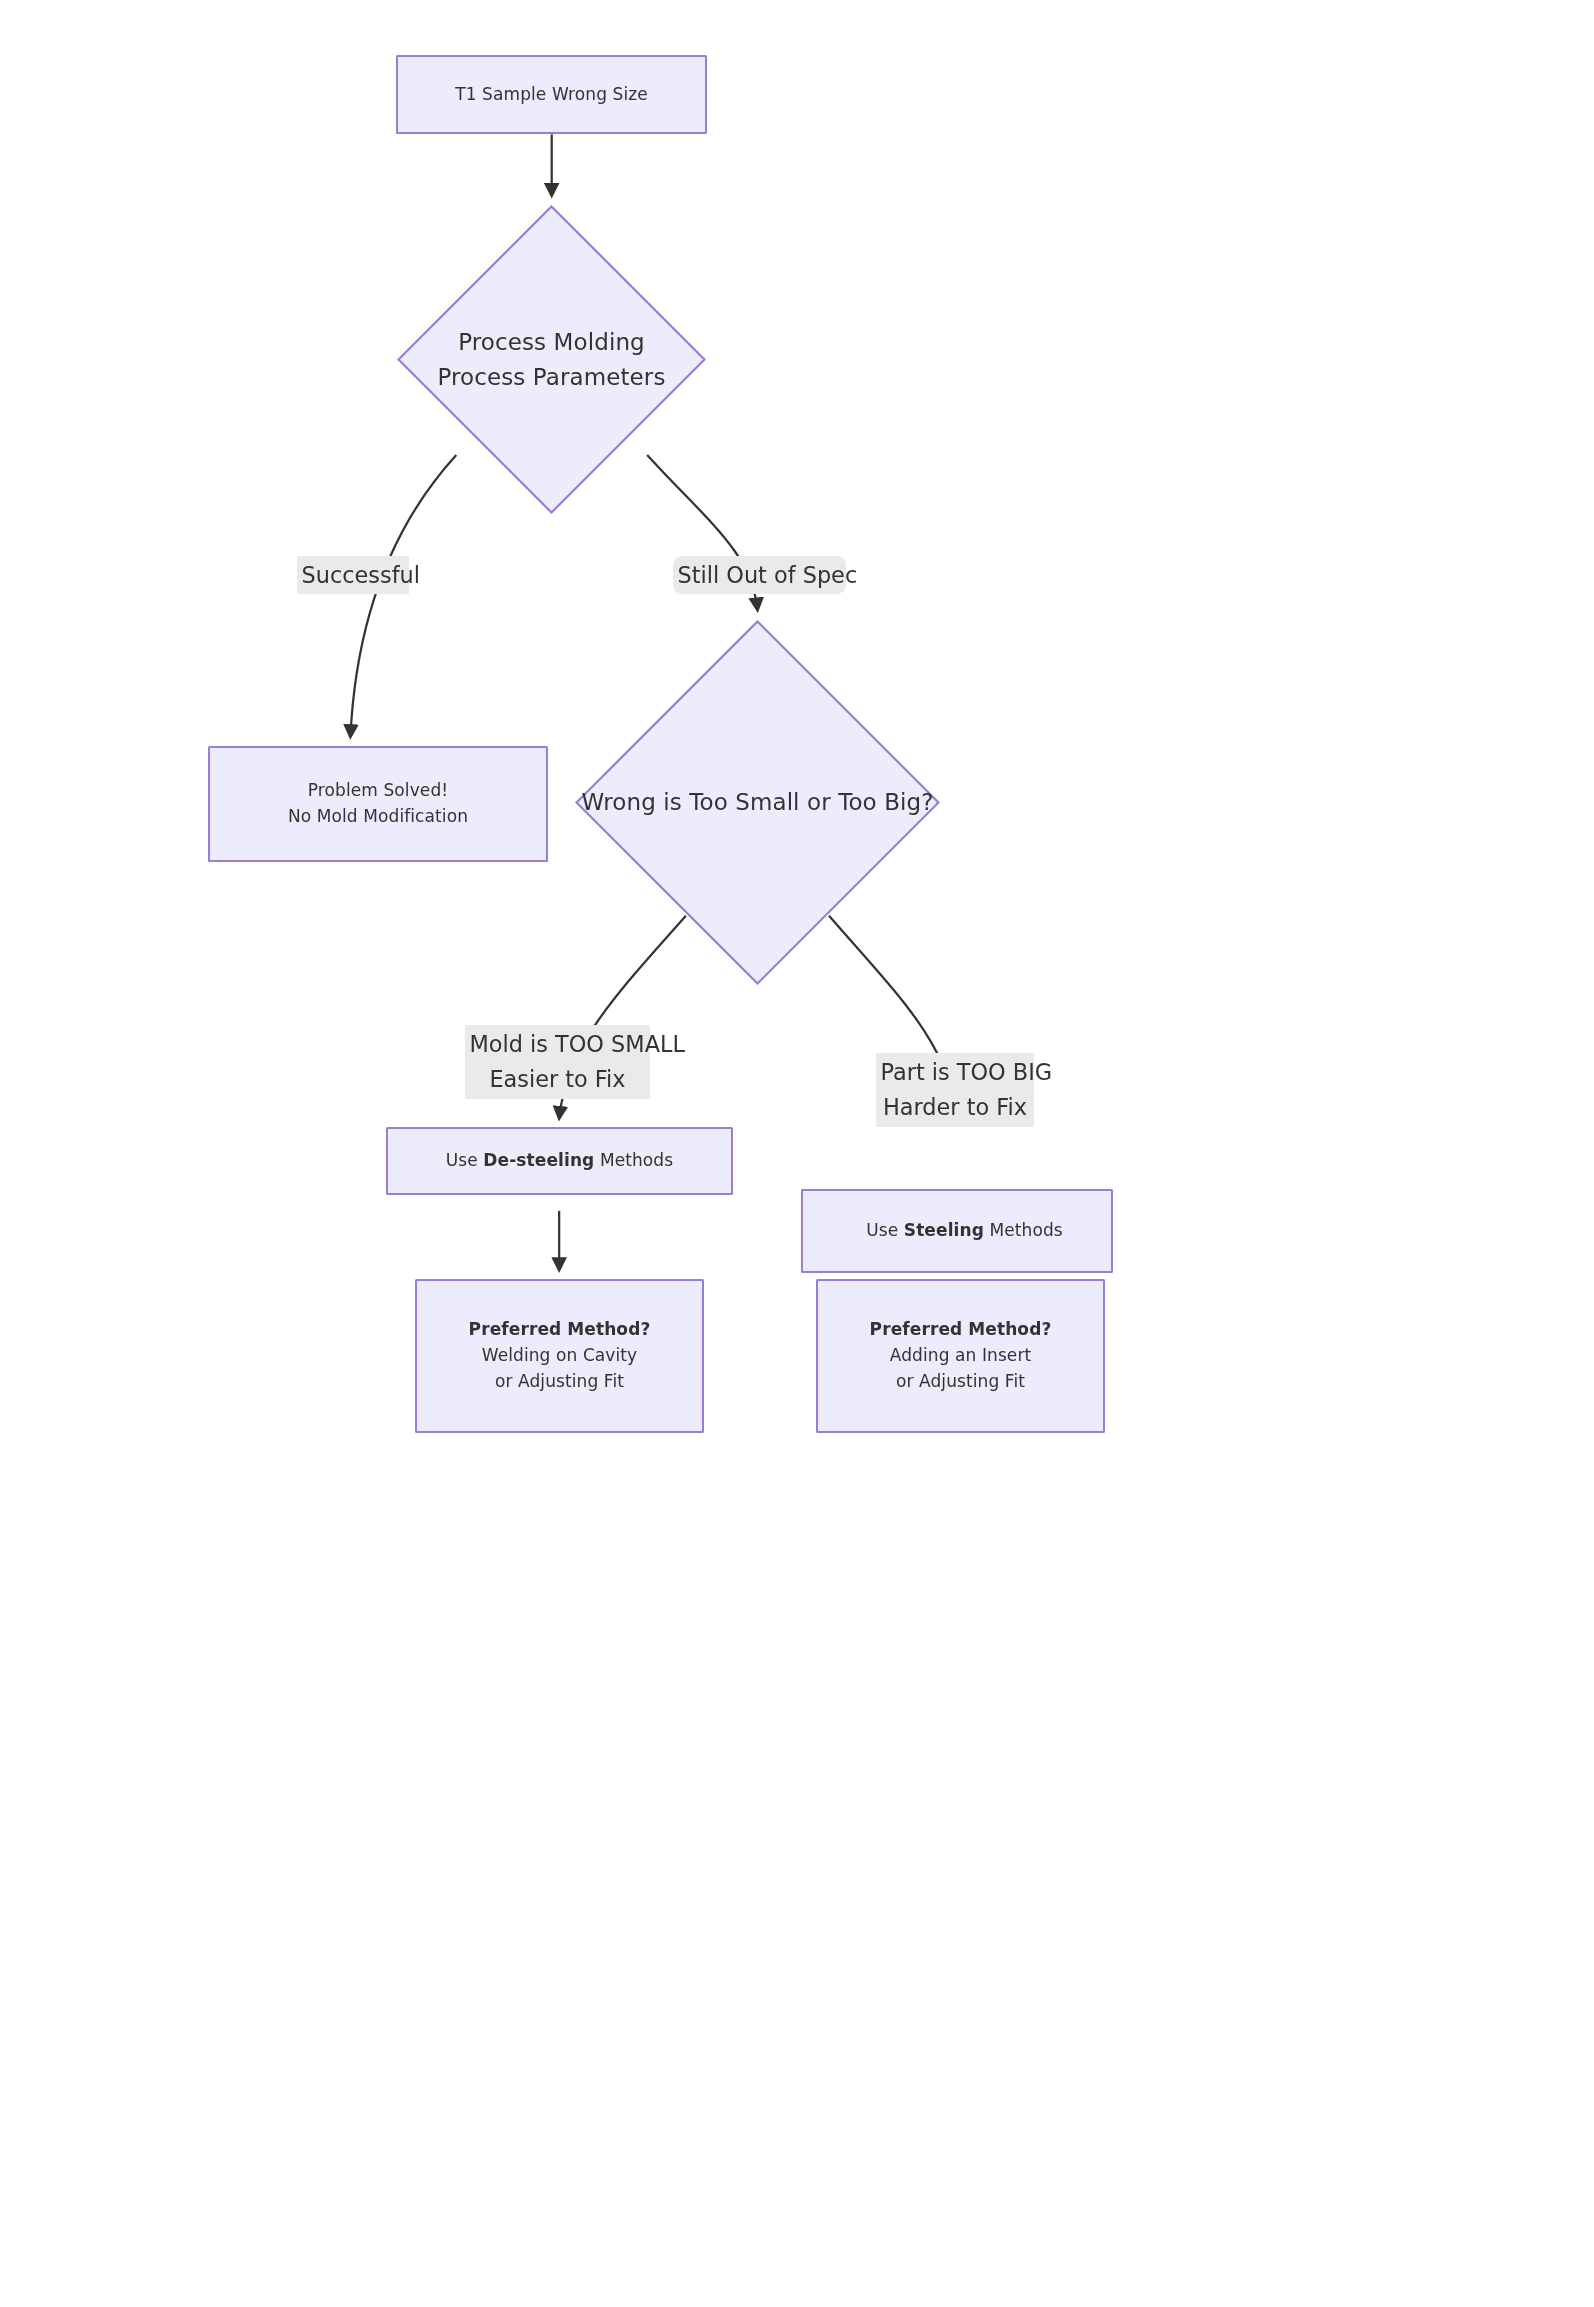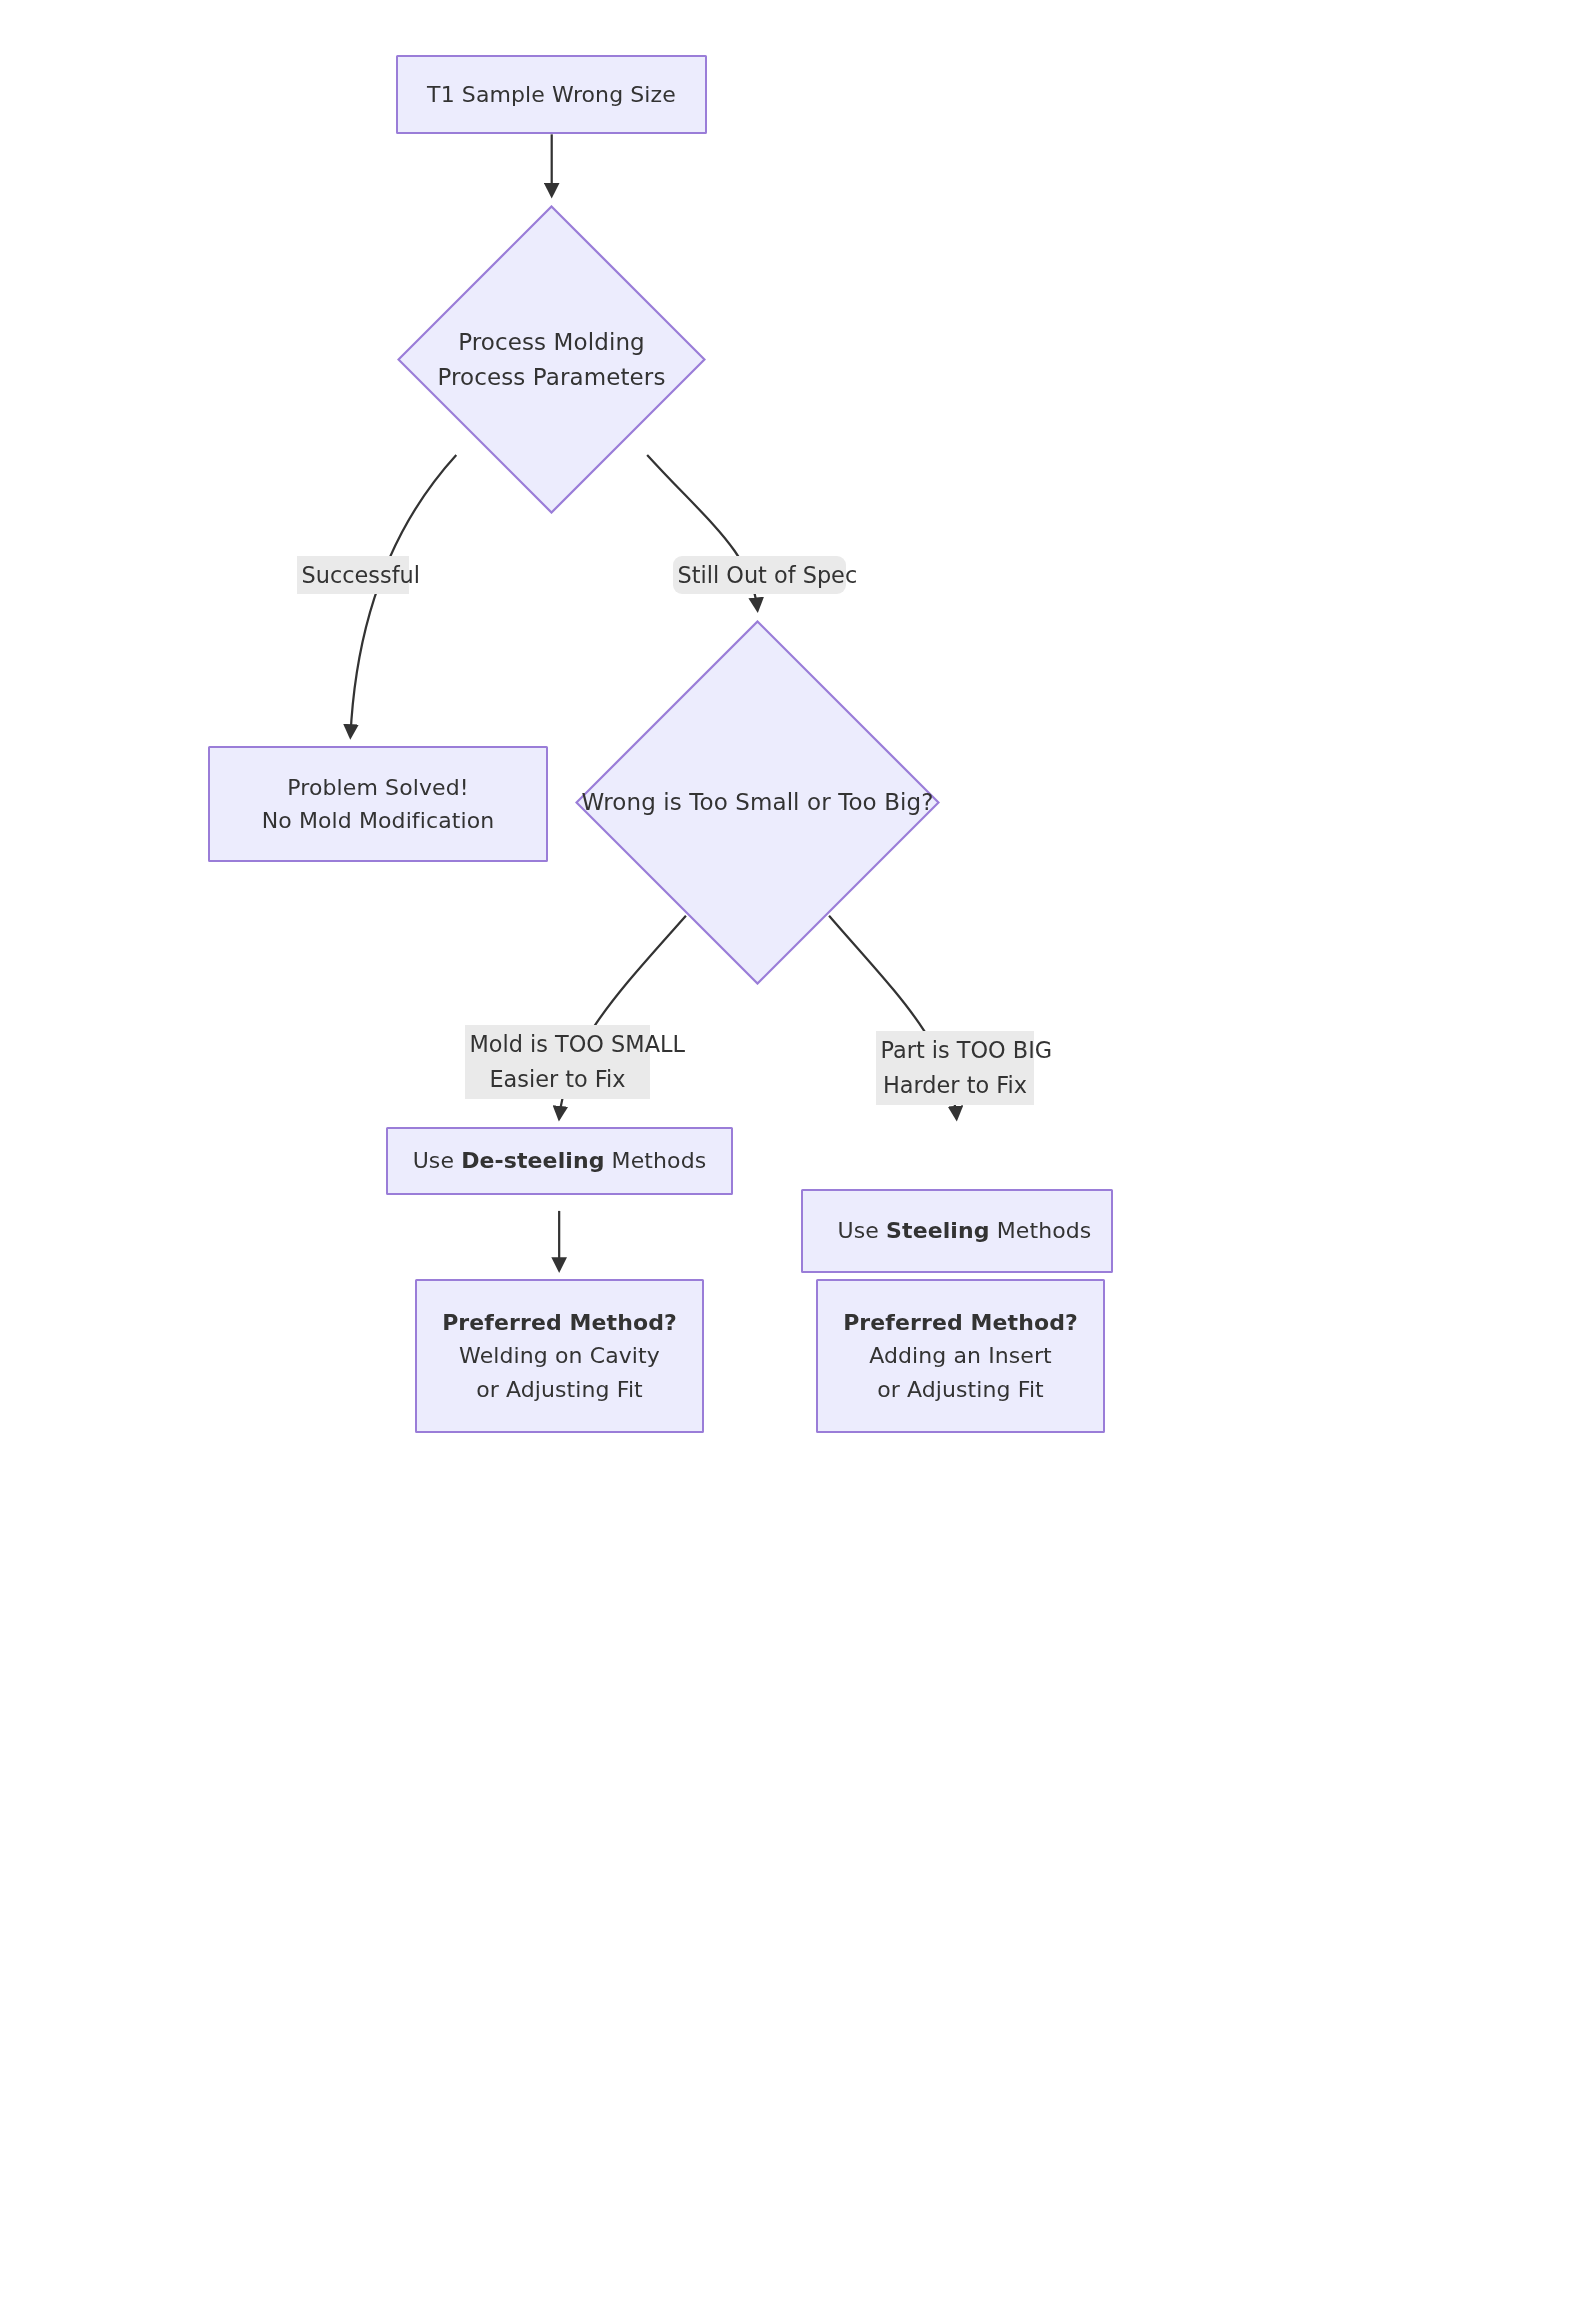--- a/index.html
+++ b/index.html
@@ -27,21 +27,21 @@
   }
   .node {
     position: absolute;
     box-sizing: border-box;
     display: flex;
     flex-direction: column;
     align-items: center;
     justify-content: center;
     text-align: center;
     color: #333333;
-    font-size: 22px;
+    font-size: 17px;
     line-height: 1.52;
     letter-spacing: 0.1px;
   }
   .rect-node {
     background: #ececfd;
     border: 2.2px solid #9a7dd8;
     border-radius: 1.5px;
   }
   .diamond-wrap {
     position: absolute;
@@ -151,21 +151,21 @@
     <div class="diamond-label">
       <span class="nline">Wrong is Too Small or Too Big?</span>
     </div>
   </div>
 
   <div class="edge-label" style="left:465px; top:1025px; width:185px;">
     <span class="l2">Mold is TOO SMALL</span>
     <span class="l2">Easier to Fix</span>
   </div>
 
-  <div class="edge-label" style="left:876px; top:1031px; width:158px;">
+  <div class="edge-label" style="left:876px; top:1053px; width:158px;">
     <span class="l2">Part is TOO BIG</span>
     <span class="l2">Harder to Fix</span>
   </div>
 
   <div class="node rect-node" style="left:386px; top:1127px; width:347px; height:68px;">
     <span class="nline"><span>Use </span><span class="bold">De-steeling</span><span> Methods</span></span>
   </div>
 
   <div class="node rect-node" style="left:801px; top:1189px; width:312px; height:84px;padding-left:15px;">
     <span class="nline"><span>Use </span><span class="bold">Steeling</span><span> Methods</span></span>

